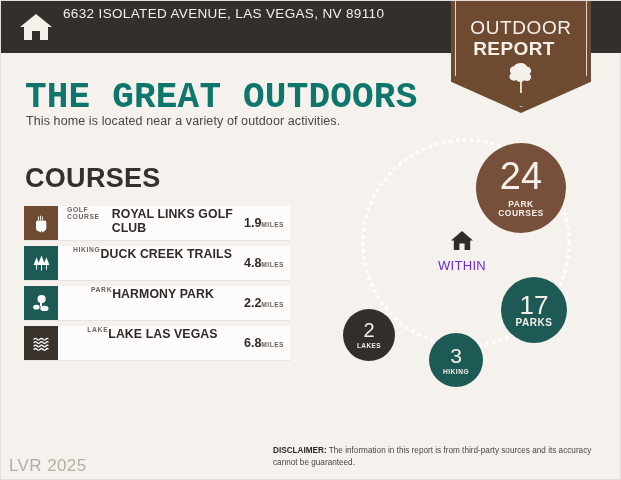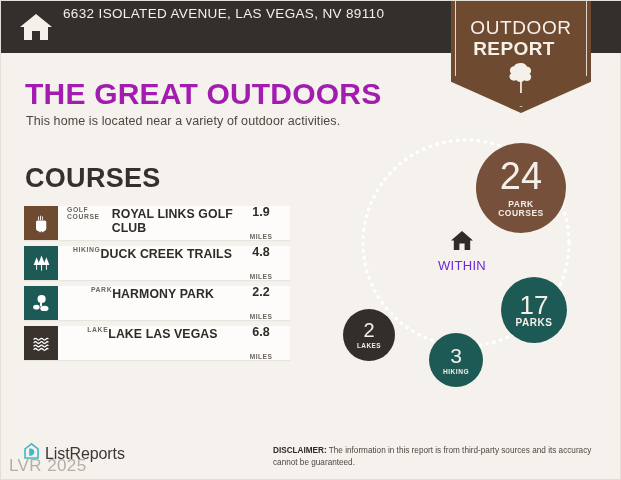--- a/index.html
+++ b/index.html
@@ -41,21 +41,21 @@
     box-sizing:border-box;
     pointer-events:none;
   }
   .badge-l1{position:absolute;top:16px;left:0;right:0;font-size:19px;letter-spacing:.6px;color:#f6f1ea;font-weight:400;}
   .badge-l2{position:absolute;top:37px;left:0;right:14px;font-size:19px;letter-spacing:.4px;color:#f6f1ea;font-weight:700;}
   .badge-tree{position:absolute;top:60px;left:50%;transform:translateX(-50%);width:30px;height:34px;}
 
   
   .h1{
     position:absolute;left:24px;top:76px;
-    font-size:30px;font-weight:700;letter-spacing:.2px;color:#a21caf;
+    font-size:36px;font-weight:700;letter-spacing:.2px;color:#0f766e;font-family:Liberation Mono, monospace;
   }
   .sub{
     position:absolute;left:25px;top:113px;
     font-size:12.5px;color:#4b4640;letter-spacing:.1px;
   }
   .h2{
     position:absolute;left:24px;top:162px;
     font-size:27px;font-weight:700;letter-spacing:.3px;color:#34302c;
   }
 
@@ -64,21 +64,21 @@
   .row{
     position:relative;height:34px;margin-bottom:6px;
     background:#fdfcfa;display:flex;align-items:stretch;
     box-shadow:0 1px 1px rgba(0,0,0,.05);
   }
   .tile{width:34px;height:34px;flex:0 0 34px;display:flex;align-items:center;justify-content:center;}
   .tile svg{width:21px;height:21px;}
   .row-txt{flex:1;padding-left:9px;display:flex;flex-direction:row;justify-content:center;}
   .cat{font-size:6.8px;font-weight:700;letter-spacing:.6px;color:#6a645d;line-height:1.1;}
   .nm{font-size:12.3px;font-weight:700;letter-spacing:.1px;color:#2f2b27;line-height:1.15;margin-top:1px;}
-  .dist{flex:0 0 46px;display:flex;flex-direction:column;align-items:center;justify-content:space-between;padding-right:6px;}
+  .dist{flex:0 0 46px;display:flex;flex-direction:row;align-items:center;justify-content:flex-end;padding-right:6px;}
   .dnum{font-size:12.5px;font-weight:700;color:#2f2b27;line-height:1;}
   .dunit{font-size:6.6px;font-weight:700;letter-spacing:.5px;color:#6a645d;margin-top:2px;}
 
   
   .info{position:absolute;left:320px;top:130px;width:290px;height:280px;}
   .arc{position:absolute;left:0;top:0;}
   .bub{position:absolute;border-radius:50%;display:flex;flex-direction:column;align-items:center;justify-content:center;color:#f4efe8;}
   .bnum{font-weight:400;line-height:1;}
   .blab{font-weight:700;letter-spacing:.5px;text-align:center;line-height:1.05;}
   .b-golf{left:155px;top:12px;width:90px;height:90px;background:#76503a;}
@@ -254,27 +254,18 @@
       <div class="bnum">3</div>
       <div class="blab">HIKING</div>
     </div>
 
     <div class="bub b-lakes">
       <div class="bnum">2</div>
       <div class="blab">LAKES</div>
     </div>
   </div>
 
-  <div class="logo">
-    <span>
-      <svg viewBox="0 0 17 19">
-        <path fill="none" stroke="#3fb9c4" stroke-width="1.6" d="M2 7 L8.5 1.8 L15 7 L15 16 L2 16 Z"></path>
-        <path fill="#3fb9c4" d="M7.5 6.5c2.2 0 3.9 1.6 3.9 3.6S9.7 13.8 7.5 13.8H6.2V6.5z"></path>
-      </svg>
-    </span>
-    <span class="logo-txt">ListReports</span>
-  </div>
   <div class="wm">LVR 2025</div>
   <div class="disc">
     <b>DISCLAIMER:</b><span> The information in this report is from third-party sources and its accuracy cannot be guaranteed.</span>
   </div>
 
 </div>
 
 </body></html>

